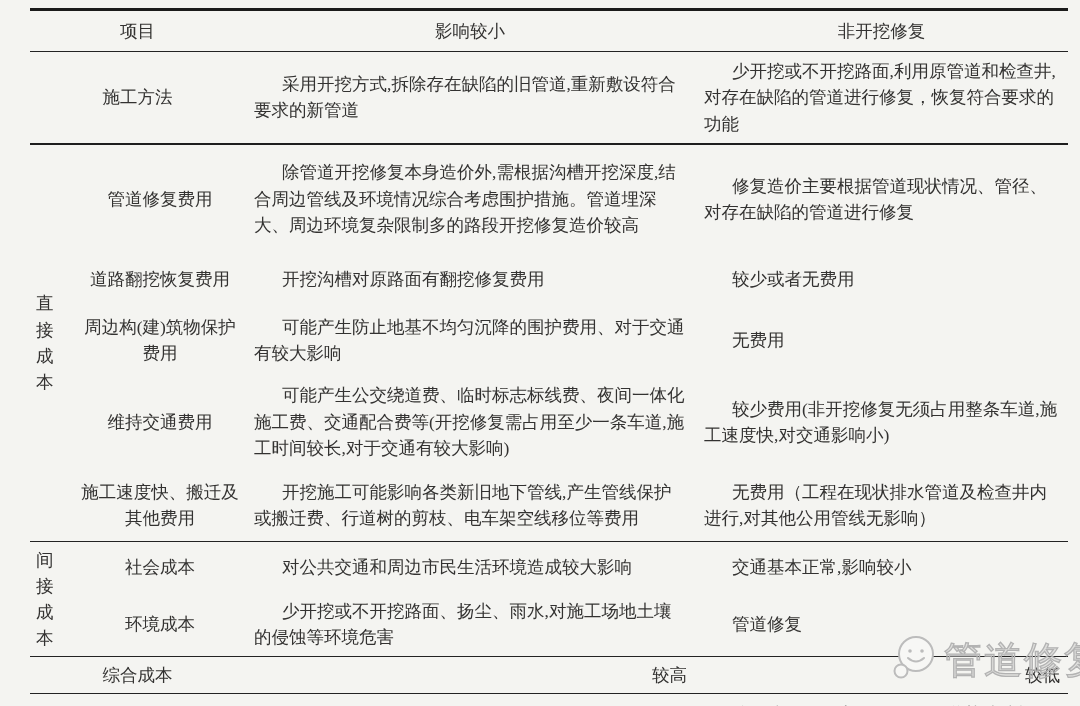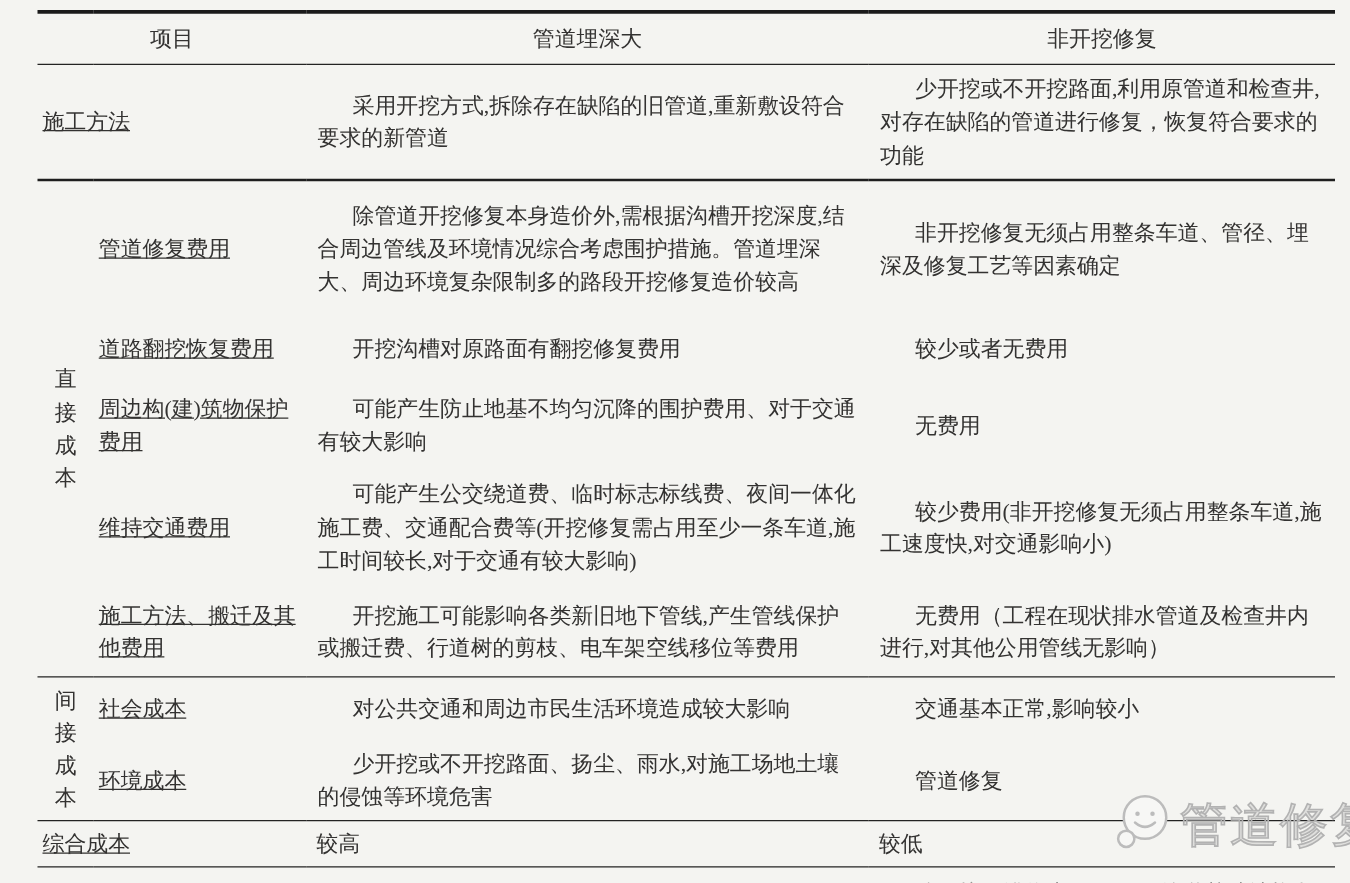--- a/index.html
+++ b/index.html
@@ -40,35 +40,33 @@
     vertical-align: middle;
     font-weight: normal;
     padding: 4px 8px;
   }
   thead th {
     height: 32px;
     text-align: center;
     border-bottom: 1.6px solid #232323;
   }
   td.group {
-    text-align: center;
     padding: 2px 6px;
   }
   td.item {
-    text-align: left;
+    text-align: center;
     padding: 2px 4px;
-    text-decoration: underline;
   }
   td.para {
     text-align: left;
     text-indent: 1.6em;
     padding: 6px 8px 6px 9px;
   }
   td.val {
-    text-align: left;
+    text-align: right;
   }
   tr.r-method td { height: 66px; border-bottom: 2px solid #1e1e1e; }
   tr.r-pipecost td   { height: 96px; }
   tr.r-roadcost td   { height: 40px; }
   tr.r-structcost td { height: 58px; }
   tr.r-traffic td    { height: 82px; }
   tr.r-utility td    { height: 60px; }
   tr.sect-top td { border-top: 1.6px solid #232323; }
   tr.r-social td { height: 38px; }
   tr.r-env td    { height: 42px; }
@@ -103,54 +101,54 @@
   <table class="cmp">
     <colgroup>
       <col class="c-group">
         <col class="c-item">
         <col class="c-exc">
         <col class="c-tre">
     </colgroup>
     <thead>
       <tr>
         <th colspan="2">项目</th>
-        <th>管道埋深大</th>
+        <th>影响较小</th>
         <th>非开挖修复</th>
       </tr>
     </thead>
     <tbody>
       <tr class="r-method">
         <td colspan="2" class="item">施工方法</td>
         <td class="para">采用开挖方式,拆除存在缺陷的旧管道,重新敷设符合要求的新管道</td>
         <td class="para">少开挖或不开挖路面,利用原管道和检查井,对存在缺陷的管道进行修复，恢复符合要求的功能</td>
       </tr>
 
       <tr class="r-pipecost">
         <td rowspan="5" class="group">直接成本</td>
         <td class="item">管道修复费用</td>
         <td class="para">除管道开挖修复本身造价外,需根据沟槽开挖深度,结合周边管线及环境情况综合考虑围护措施。管道埋深大、周边环境复杂限制多的路段开挖修复造价较高</td>
-        <td class="para">非开挖修复无须占用整条车道、管径、埋深及修复工艺等因素确定</td>
+        <td class="para">修复造价主要根据管道现状情况、管径、对存在缺陷的管道进行修复</td>
       </tr>
       <tr class="r-roadcost">
         <td class="item">道路翻挖恢复费用</td>
         <td class="para">开挖沟槽对原路面有翻挖修复费用</td>
         <td class="para">较少或者无费用</td>
       </tr>
       <tr class="r-structcost">
         <td class="item">周边构(建)筑物保护费用</td>
         <td class="para">可能产生防止地基不均匀沉降的围护费用、对于交通有较大影响</td>
         <td class="para">无费用</td>
       </tr>
       <tr class="r-traffic">
         <td class="item">维持交通费用</td>
         <td class="para">可能产生公交绕道费、临时标志标线费、夜间一体化施工费、交通配合费等(开挖修复需占用至少一条车道,施工时间较长,对于交通有较大影响)</td>
         <td class="para">较少费用(非开挖修复无须占用整条车道,施工速度快,对交通影响小)</td>
       </tr>
       <tr class="r-utility">
-        <td class="item">施工方法、搬迁及其他费用</td>
+        <td class="item">施工速度快、搬迁及其他费用</td>
         <td class="para">开挖施工可能影响各类新旧地下管线,产生管线保护或搬迁费、行道树的剪枝、电车架空线移位等费用</td>
         <td class="para">无费用（工程在现状排水管道及检查井内进行,对其他公用管线无影响）</td>
       </tr>
 
       <tr class="r-social sect-top">
         <td rowspan="2" class="group">间接成本</td>
         <td class="item">社会成本</td>
         <td class="para">对公共交通和周边市民生活环境造成较大影响</td>
         <td class="para">交通基本正常,影响较小</td>
       </tr>

